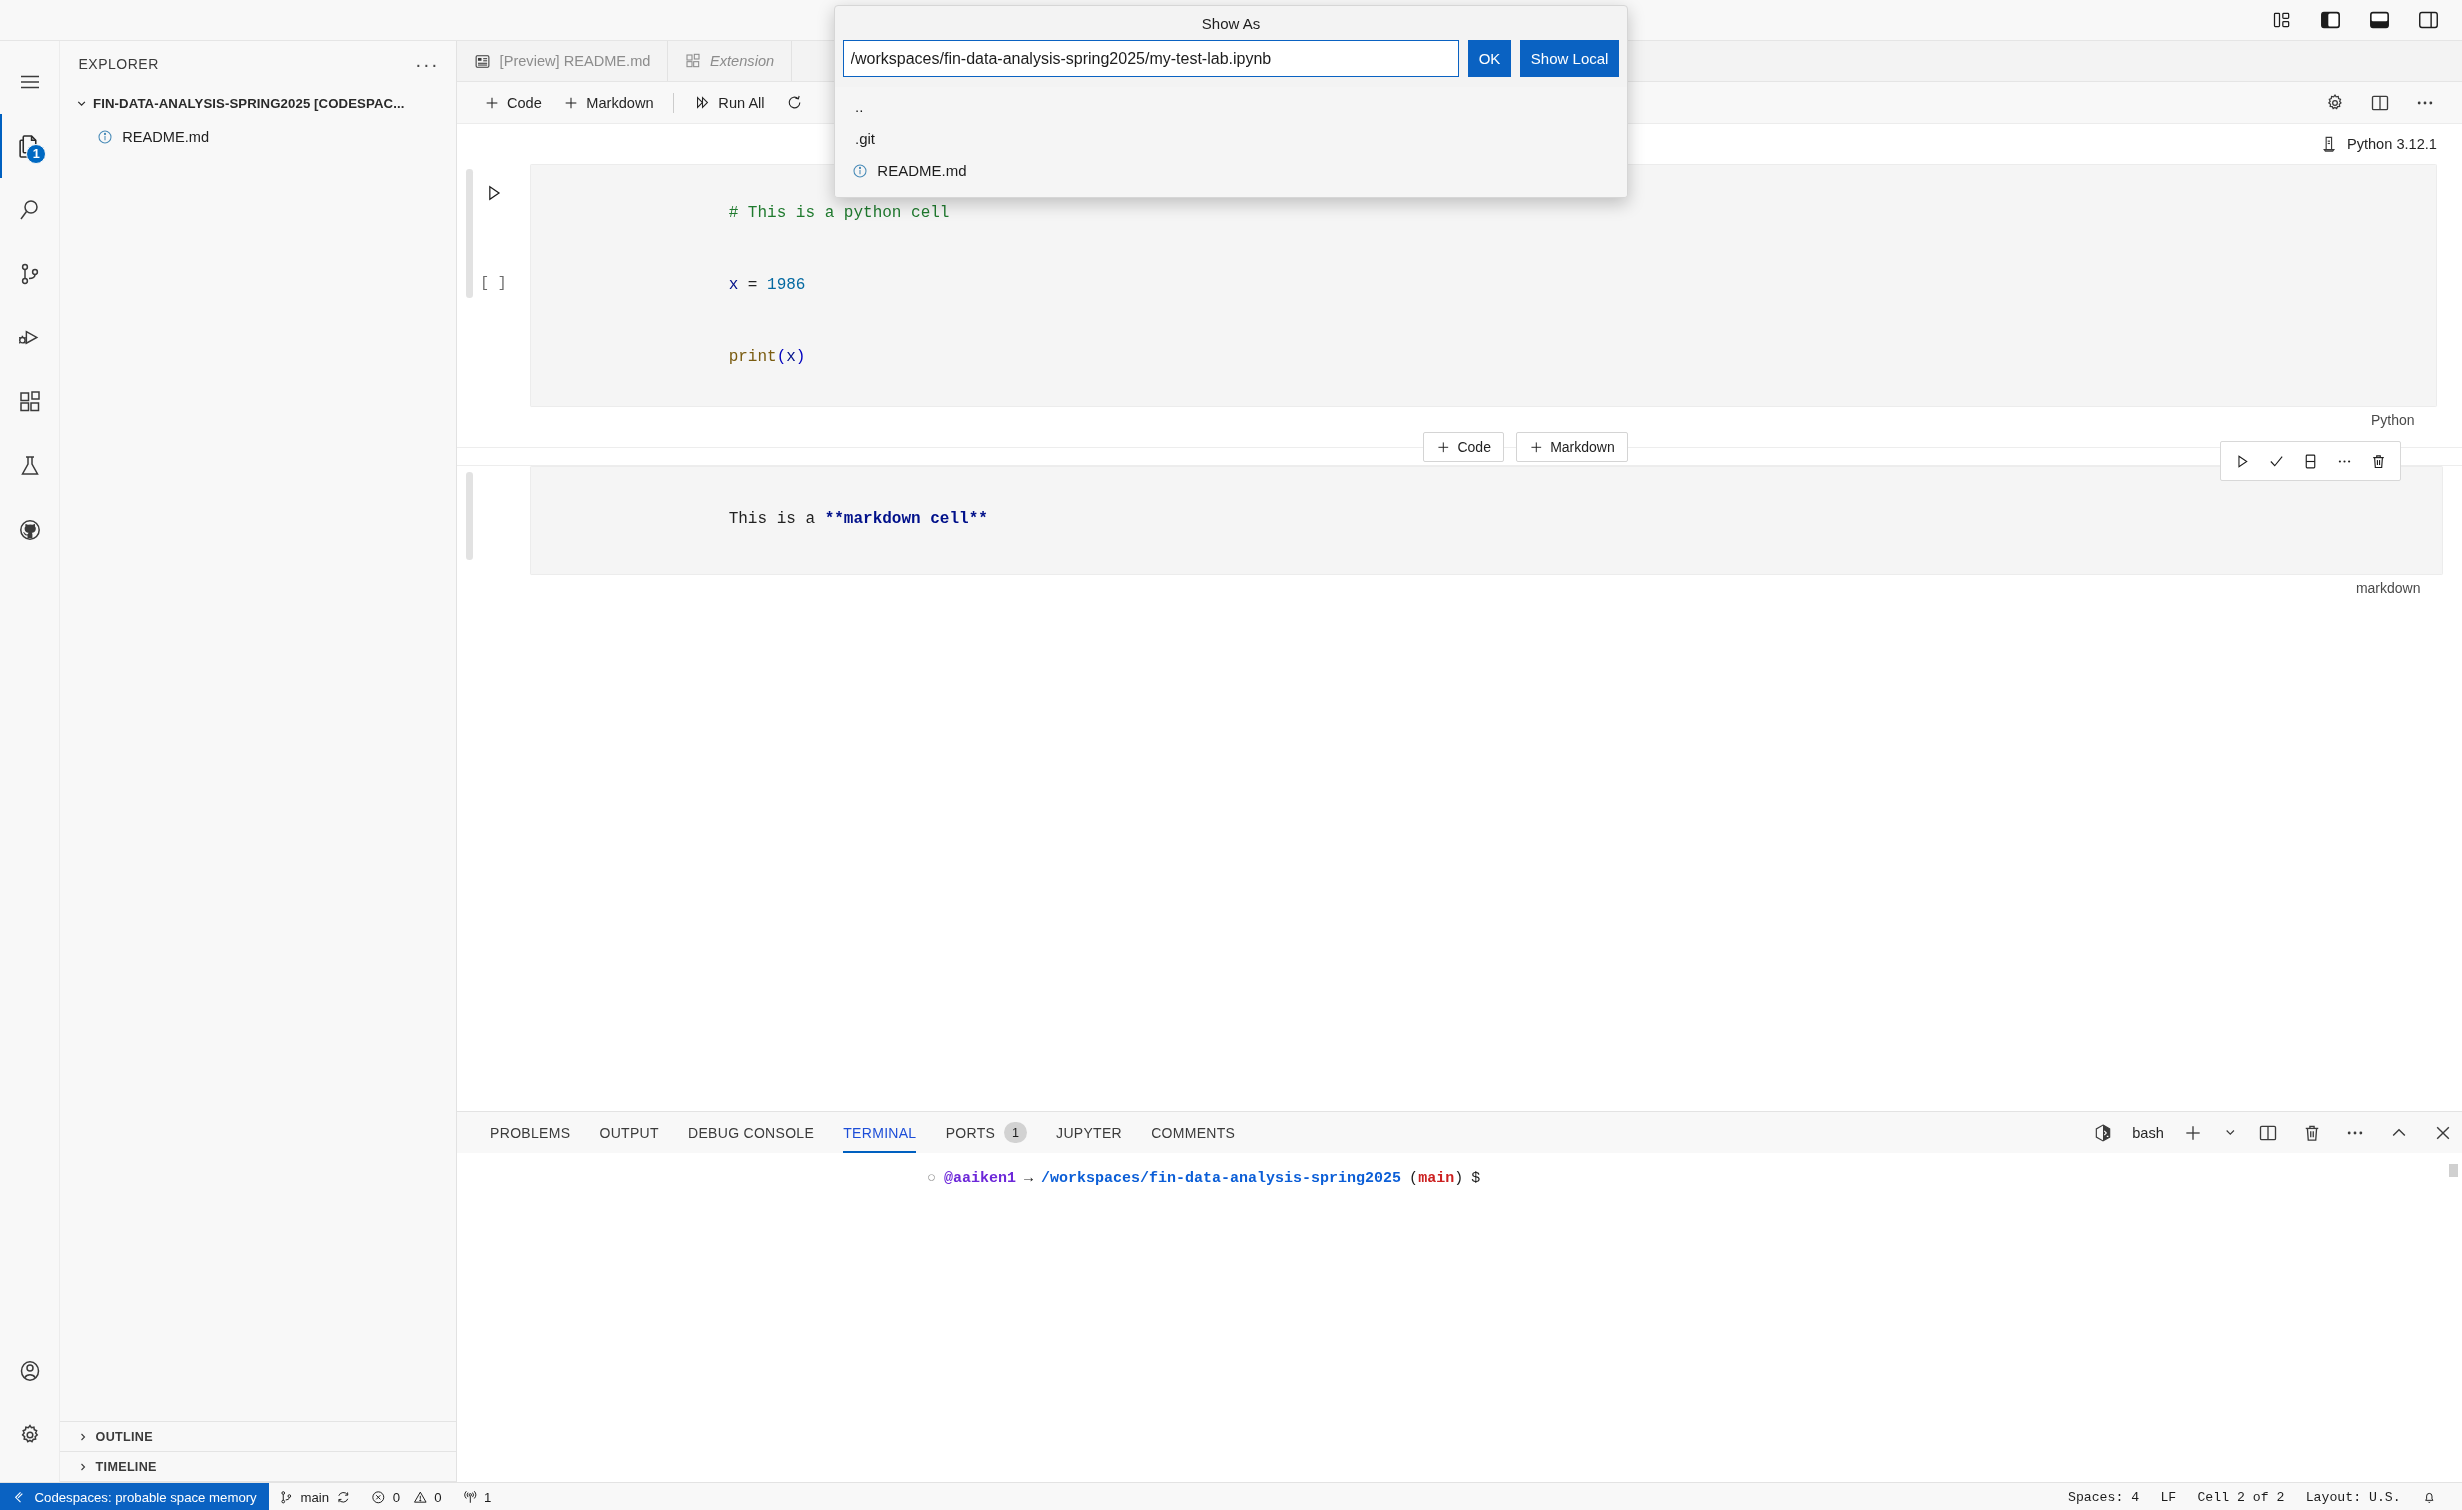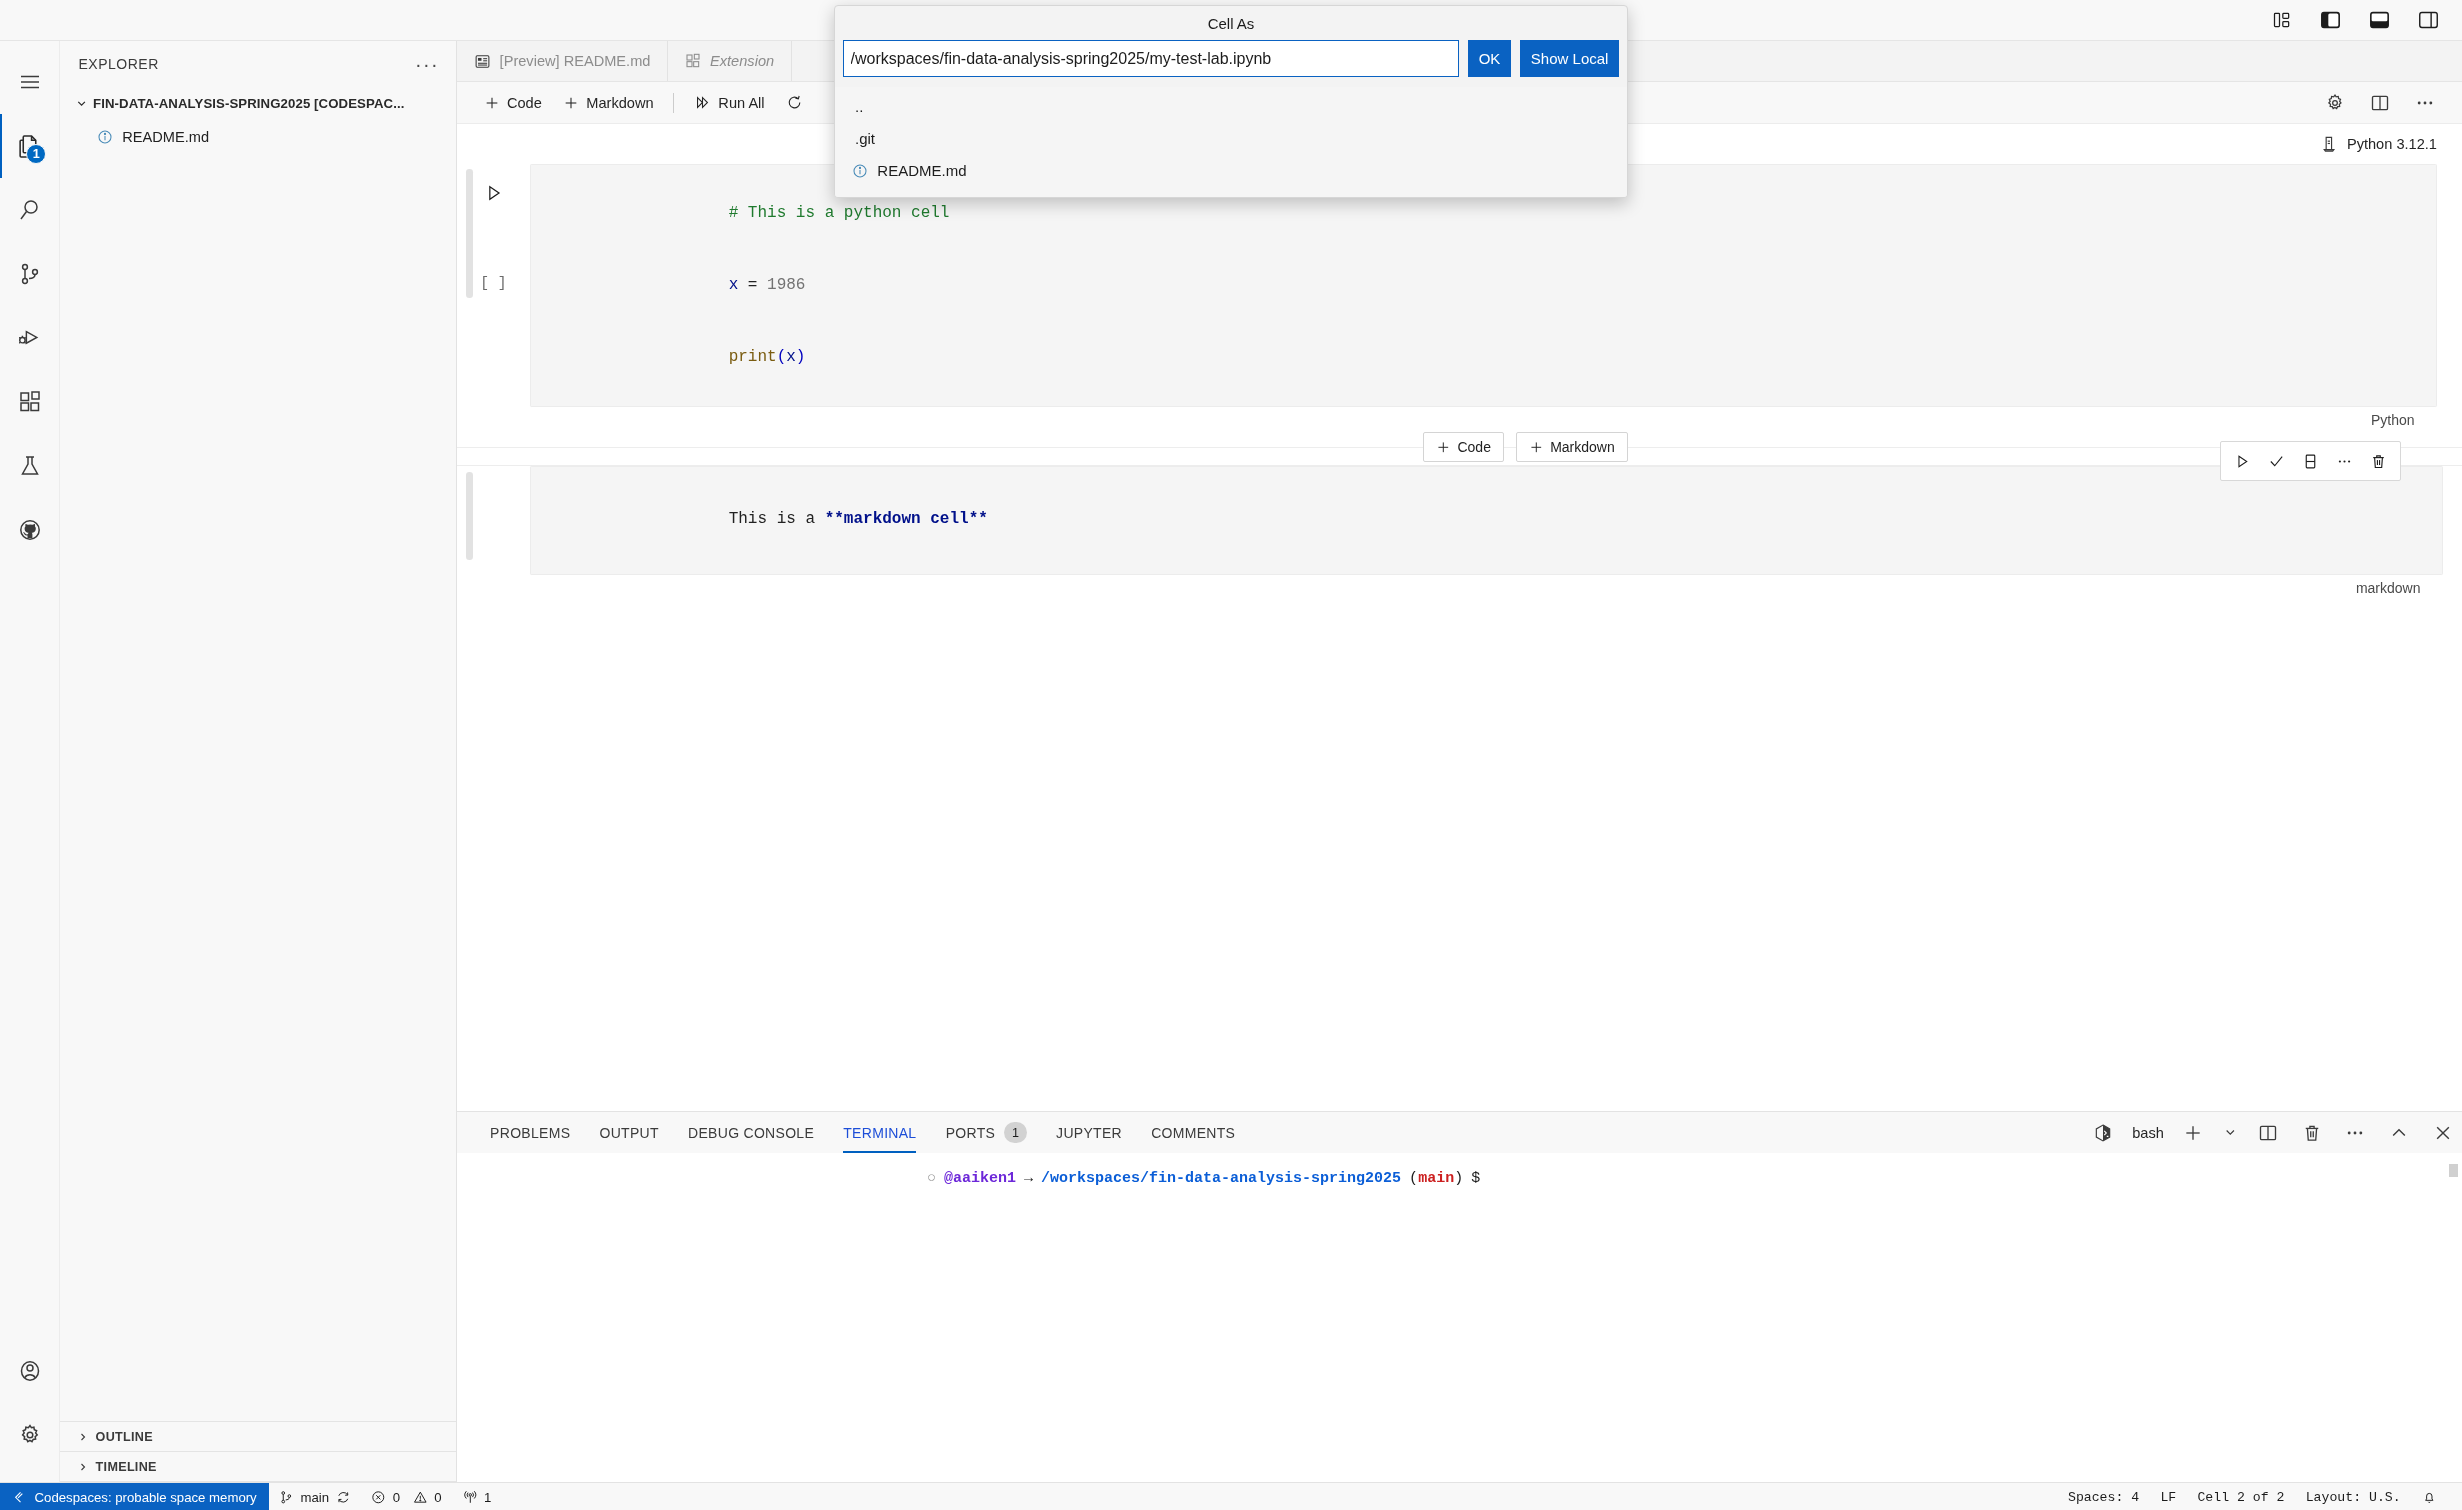--- a/index.html
+++ b/index.html
@@ -114,21 +114,21 @@
   .exec-count { font-family: "Liberation Mono", monospace; font-size: 14.6px; color: #6a6a6a; margin-top: auto; margin-bottom: 12px;}
 
   .cell-body { flex: 1 1 auto; min-width: 0; }
   .code-surface {
     background: #f5f5f5; border: 0.7px solid #ececec; border-radius: 1.3px;
     padding: 12px 0 13.2px 0; font-family: "Liberation Mono", monospace; font-size: 16px; line-height: 24px;
   }
   .code-line { padding-left: 44px; white-space: pre; }
   .tok-comment { color: #1f7a2e; }
   .tok-var { color: #00108a; }
-  .tok-num { color: #737373; }
+  .tok-num { color: #0369a1; }
   .tok-fn { color: #7a5c10; }
   .tok-paren { color: #0000c0; }
   .tok-op { color: #222; }
 
   .cell-lang {
     text-align: right; font-size: 14px; color: #4a4a4a; padding: 5.3px 22.5px 0 0;
   }
 
   .insert-row {
     position: relative; height: 37px; display: flex; align-items: center; justify-content: center;
@@ -770,21 +770,21 @@
           <svg width="14.6" height="14.6" viewBox="0 0 24 24" fill="none" stroke="#1c1c1c" stroke-width="1.6">
             <path d="M6 17h12l-1.6-2.4V10a4.4 4.4 0 0 0-8.8 0v4.6z"></path>
               <path d="M10.3 19.5a2 2 0 0 0 3.4 0"></path>
           </svg>
         </span>
       </div>
     </div>
   </div>
 
   <div class="quickinput">
-    <div class="qi-title">Cell As</div>
+    <div class="qi-title">Show As</div>
     <div class="qi-inputrow">
       <input class="qi-input" value="/workspaces/fin-data-analysis-spring2025/my-test-lab.ipynb" style="">
       <button class="qi-btn">OK</button>
       <button class="qi-btn">Show Local</button>
     </div>
     <div class="qi-list">
       <div class="qi-row">
         <span>..</span>
       </div>
       <div class="qi-row">

